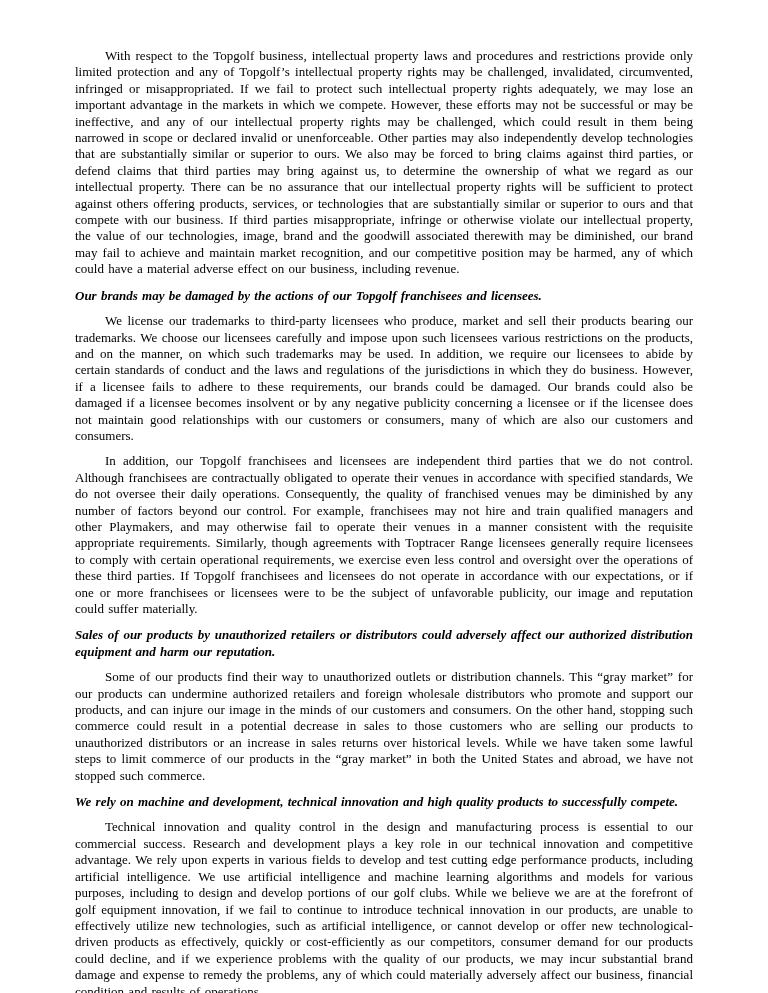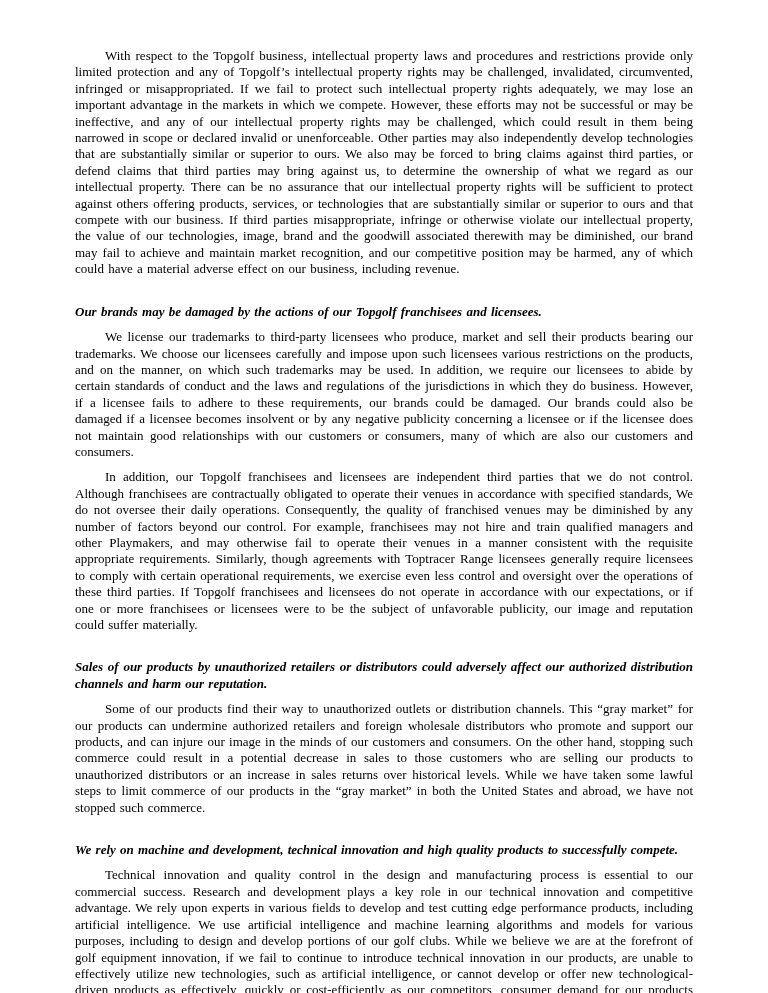--- a/index.html
+++ b/index.html
@@ -29,21 +29,21 @@
     margin: 0 0 9px 0;
     word-spacing: 1px;
   }
   .heading {
     font-size: 13px;
     line-height: 16.4px;
     text-align: justify;
     font-weight: bold;
     font-style: italic;
     text-indent: 0;
-    margin: 26px 0 9px 0;
+    margin: 10px 0 9px 0;
     word-spacing: 1px;
   }
   .page-number {
     position: absolute;
     top: 924px;
     left: 0;
     width: 768px;
     text-align: center;
     font-size: 13px;
     line-height: 16px;
@@ -52,18 +52,18 @@
 </style>
 </head>
 <body>
 
 <div class="page">
   <div class="doc-body">
       <p class="para">With respect to the Topgolf business, intellectual property laws and procedures and restrictions provide only limited protection and any of Topgolf’s intellectual property rights may be challenged, invalidated, circumvented, infringed or misappropriated. If we fail to protect such intellectual property rights adequately, we may lose an important advantage in the markets in which we compete. However, these efforts may not be successful or may be ineffective, and any of our intellectual property rights may be challenged, which could result in them being narrowed in scope or declared invalid or unenforceable. Other parties may also independently develop technologies that are substantially similar or superior to ours. We also may be forced to bring claims against third parties, or defend claims that third parties may bring against us, to determine the ownership of what we regard as our intellectual property. There can be no assurance that our intellectual property rights will be sufficient to protect against others offering products, services, or technologies that are substantially similar or superior to ours and that compete with our business. If third parties misappropriate, infringe or otherwise violate our intellectual property, the value of our technologies, image, brand and the goodwill associated therewith may be diminished, our brand may fail to achieve and maintain market recognition, and our competitive position may be harmed, any of which could have a material adverse effect on our business, including revenue.</p>
       <p class="heading">Our brands may be damaged by the actions of our Topgolf franchisees and licensees.</p>
       <p class="para">We license our trademarks to third-party licensees who produce, market and sell their products bearing our trademarks. We choose our licensees carefully and impose upon such licensees various restrictions on the products, and on the manner, on which such trademarks may be used. In addition, we require our licensees to abide by certain standards of conduct and the laws and regulations of the jurisdictions in which they do business. However, if a licensee fails to adhere to these requirements, our brands could be damaged. Our brands could also be damaged if a licensee becomes insolvent or by any negative publicity concerning a licensee or if the licensee does not maintain good relationships with our customers or consumers, many of which are also our customers and consumers.</p>
       <p class="para">In addition, our Topgolf franchisees and licensees are independent third parties that we do not control. Although franchisees are contractually obligated to operate their venues in accordance with specified standards, We do not oversee their daily operations. Consequently, the quality of franchised venues may be diminished by any number of factors beyond our control. For example, franchisees may not hire and train qualified managers and other Playmakers, and may otherwise fail to operate their venues in a manner consistent with the requisite appropriate requirements. Similarly, though agreements with Toptracer Range licensees generally require licensees to comply with certain operational requirements, we exercise even less control and oversight over the operations of these third parties. If Topgolf franchisees and licensees do not operate in accordance with our expectations, or if one or more franchisees or licensees were to be the subject of unfavorable publicity, our image and reputation could suffer materially.</p>
-      <p class="heading">Sales of our products by unauthorized retailers or distributors could adversely affect our authorized distribution channels and harm our reputation.</p>
+      <p class="heading">Sales of our products by unauthorized retailers or distributors could adversely affect our authorized distribution equipment and harm our reputation.</p>
       <p class="para">Some of our products find their way to unauthorized outlets or distribution channels. This “gray market” for our products can undermine authorized retailers and foreign wholesale distributors who promote and support our products, and can injure our image in the minds of our customers and consumers. On the other hand, stopping such commerce could result in a potential decrease in sales to those customers who are selling our products to unauthorized distributors or an increase in sales returns over historical levels. While we have taken some lawful steps to limit commerce of our products in the “gray market” in both the United States and abroad, we have not stopped such commerce.</p>
       <p class="heading">We rely on machine and development, technical innovation and high quality products to successfully compete.</p>
       <p class="para">Technical innovation and quality control in the design and manufacturing process is essential to our commercial success. Research and development plays a key role in our technical innovation and competitive advantage. We rely upon experts in various fields to develop and test cutting edge performance products, including artificial intelligence. We use artificial intelligence and machine learning algorithms and models for various purposes, including to design and develop portions of our golf clubs. While we believe we are at the forefront of golf equipment innovation, if we fail to continue to introduce technical innovation in our products, are unable to effectively utilize new technologies, such as artificial intelligence, or cannot develop or offer new technological-driven products as effectively, quickly or cost-efficiently as our competitors, consumer demand for our products could decline, and if we experience problems with the quality of our products, we may incur substantial brand damage and expense to remedy the problems, any of which could materially adversely affect our business, financial condition and results of operations.</p>
     </div>
 </div>
 
 </body></html>

